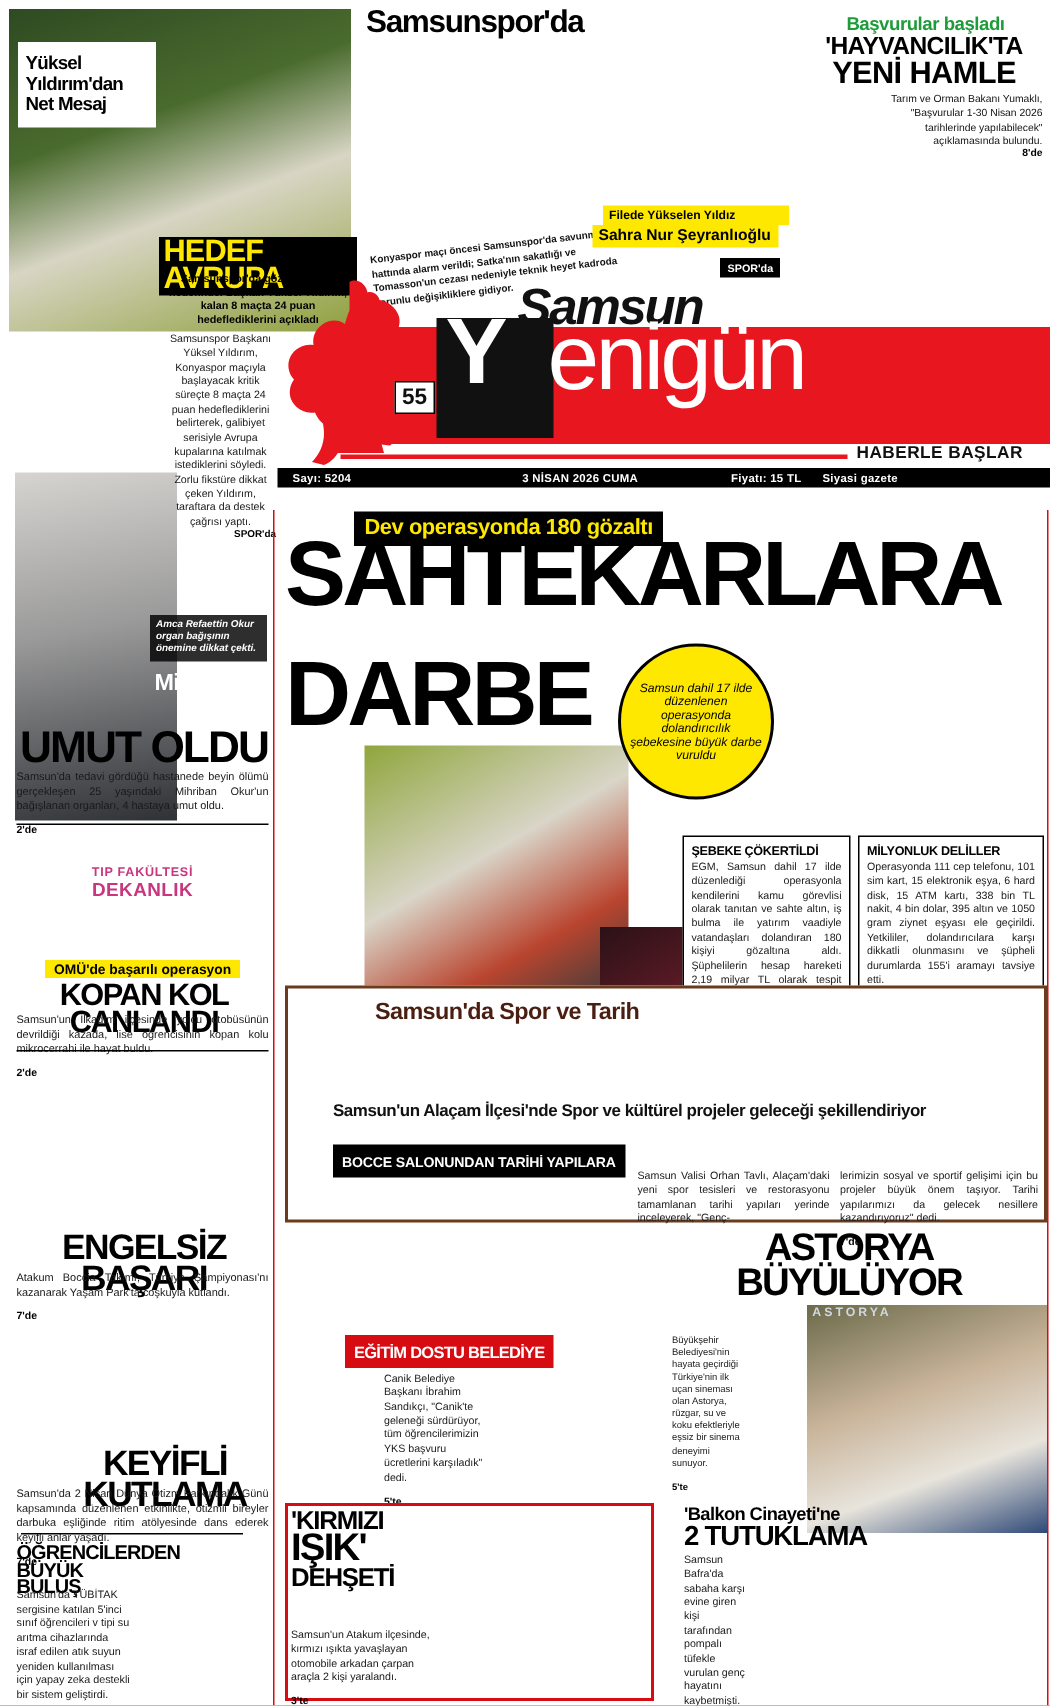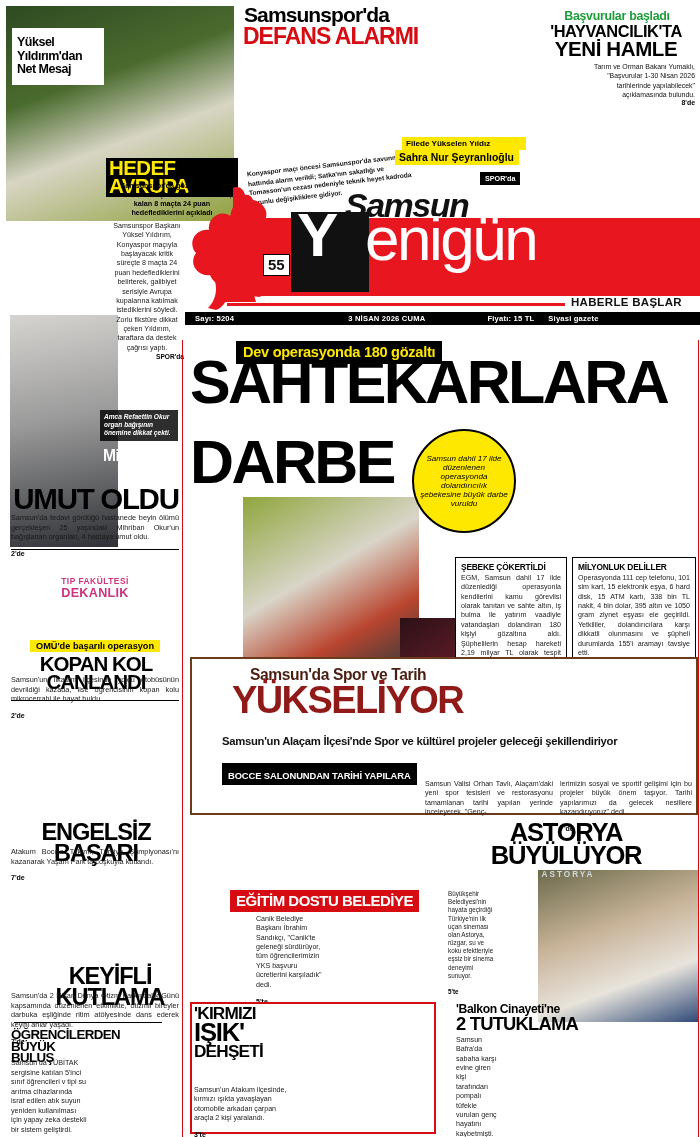--- a/index.html
+++ b/index.html
@@ -95,23 +95,20 @@
   </div>
 
   <div class="abs" style="left:110px;top:222px;width:74px;">
     <div class="body-s" style="text-align:center;">Samsunspor Başkanı Yüksel Yıldırım, Konyaspor maçıyla başlayacak kritik süreçte 8 maçta 24 puan hedeflediklerini belirterek, galibiyet serisiyle Avrupa kupalarına katılmak istediklerini söyledi. Zorlu fikstüre dikkat çeken Yıldırım, taraftara da destek çağrısı yaptı.</div>
     <div class="contdot" style="font-size:6.6px;text-align:right;">SPOR'da</div>
   </div>
 
   <div class="abs" style="left:244px;top:6px;width:170px;">
     <div class="hl-blk" style="font-size:21px;letter-spacing:-.9px;">Samsunspor'da</div>
   </div>
-  <div class="abs" style="left:243px;top:26px;width:180px;">
-    <div class="hl-red" style="font-size:23px;letter-spacing:-1px;">DEFANS ALARMI</div>
-  </div>
 
   <div class="abs ph ph-player" style="left:243px;top:50px;width:176px;height:165px;"></div>
 
   <div class="abs" style="left:248px;top:160px;width:166px;transform:rotate(-6.5deg);">
     <div style="font-size:6.6px;line-height:1.45;color:#111;font-weight:600;">Konyaspor maçı öncesi Samsunspor'da savunma hattında alarm verildi; Satka'nın sakatlığı ve Tomasson'un cezası nedeniyle teknik heyet kadroda zorunlu değişikliklere gidiyor.</div>
   </div>
 
   <div class="abs ph ph-volley" style="left:400px;top:6px;width:130px;height:196px;"></div>
   <div class="abs ylwbar" style="left:402px;top:137px;width:124px;padding:2px 4px;font-size:8.1px;">
     <span>Filede Yükselen Yıldız</span>
@@ -271,23 +268,20 @@
   <div class="abs" style="left:11px;top:1058px;width:76px;">
     <div class="body-s" style="font-size:7.2px;text-align:left;">Samsun'da TÜBİTAK sergisine katılan 5'inci sınıf öğrencileri v tipi su arıtma cihazlarında israf edilen atık suyun yeniden kullanılması için yapay zeka destekli bir sistem geliştirdi.</div>
 
   </div>
 
   <div class="abs" style="left:190px;top:657px;width:508px;height:158px;border:2px solid #6b3b1e;background:#fff;"></div>
 
   <div class="abs" style="left:250px;top:666px;width:440px;">
     <div style="font-size:15.6px;font-weight:bold;color:#4a1f12;letter-spacing:-.4px;">Samsun'da Spor ve Tarih</div>
   </div>
-  <div class="abs" style="left:232px;top:682px;width:460px;">
-    <div style="font-size:38px;font-weight:bold;color:#8f1a18;letter-spacing:-1.6px;line-height:.95;">YÜKSELİYOR</div>
-  </div>
   <div class="abs" style="left:222px;top:735px;width:470px;">
     <div style="font-size:11.3px;font-weight:bold;color:#111;line-height:1.12;letter-spacing:-.3px;">Samsun'un Alaçam İlçesi'nde Spor ve kültürel projeler geleceği şekillendiriyor</div>
   </div>
   <div class="abs blkbar" style="left:222px;top:763px;padding:2px 6px;">
     <span style="font-size:9.4px;letter-spacing:-.1px;">BOCCE SALONUNDAN TARİHİ YAPILARA</span>
   </div>
   <div class="abs" style="left:425px;top:780px;width:128px;">
     <div class="body-s">Samsun Valisi Orhan Tavlı, Alaçam'daki yeni spor tesisleri ve restorasyonu tamamlanan tarihi yapıları yerinde inceleyerek, "Genç-</div>
   </div>
   <div class="abs" style="left:560px;top:780px;width:132px;">
@@ -300,21 +294,21 @@
   </div>
   <div class="abs" style="left:528px;top:870px;width:80px;text-align:center;">
     <div style="font-size:8.2px;font-weight:bold;color:#cfd9e0;letter-spacing:2px;">ASTORYA</div>
   </div>
   <div class="abs" style="left:445px;top:888px;width:56px;background:rgba(255,255,255,.72);padding:2px 3px;">
     <div class="body-xs" style="text-align:left;">Büyükşehir Belediyesi'nin hayata geçirdiği Türkiye'nin ilk uçan sineması olan Astorya, rüzgar, su ve koku efektleriyle eşsiz bir sinema deneyimi sunuyor.</div>
     <div class="contdot" style="font-size:6.3px;display:inline;">5'te</div>
   </div>
 
   <div class="abs redbar" style="left:230px;top:890px;padding:2px 6px;">
-    <span style="font-size:15px;letter-spacing:-.5px;">EĞİTİM DOSTU BELEDİYE</span>
+    <span style="font-size:11px;letter-spacing:-.5px;">EĞİTİM DOSTU BELEDİYE</span>
   </div>
   <div class="abs" style="left:253px;top:913px;width:78px;background:rgba(255,255,255,.72);padding:2px 3px;">
     <div class="body-s" style="text-align:left;">Canik Belediye Başkanı İbrahim Sandıkçı, "Canik'te geleneği sürdürüyor, tüm öğrencilerimizin YKS başvuru ücretlerini karşıladık" dedi.</div>
     <div class="contdot" style="font-size:7px;display:inline;">5'te</div>
   </div>
 
   <div class="abs" style="left:190px;top:1002px;width:246px;height:132px;border:2px solid #d70b12;background:#fff;"></div>
   <div class="abs" style="left:194px;top:1006px;width:96px;">
     <div class="hl-blk" style="font-size:17.2px;letter-spacing:-.8px;">'KIRMIZI</div>
     <div class="hl-blk" style="font-size:25.6px;letter-spacing:-1.2px;">IŞIK'</div>

